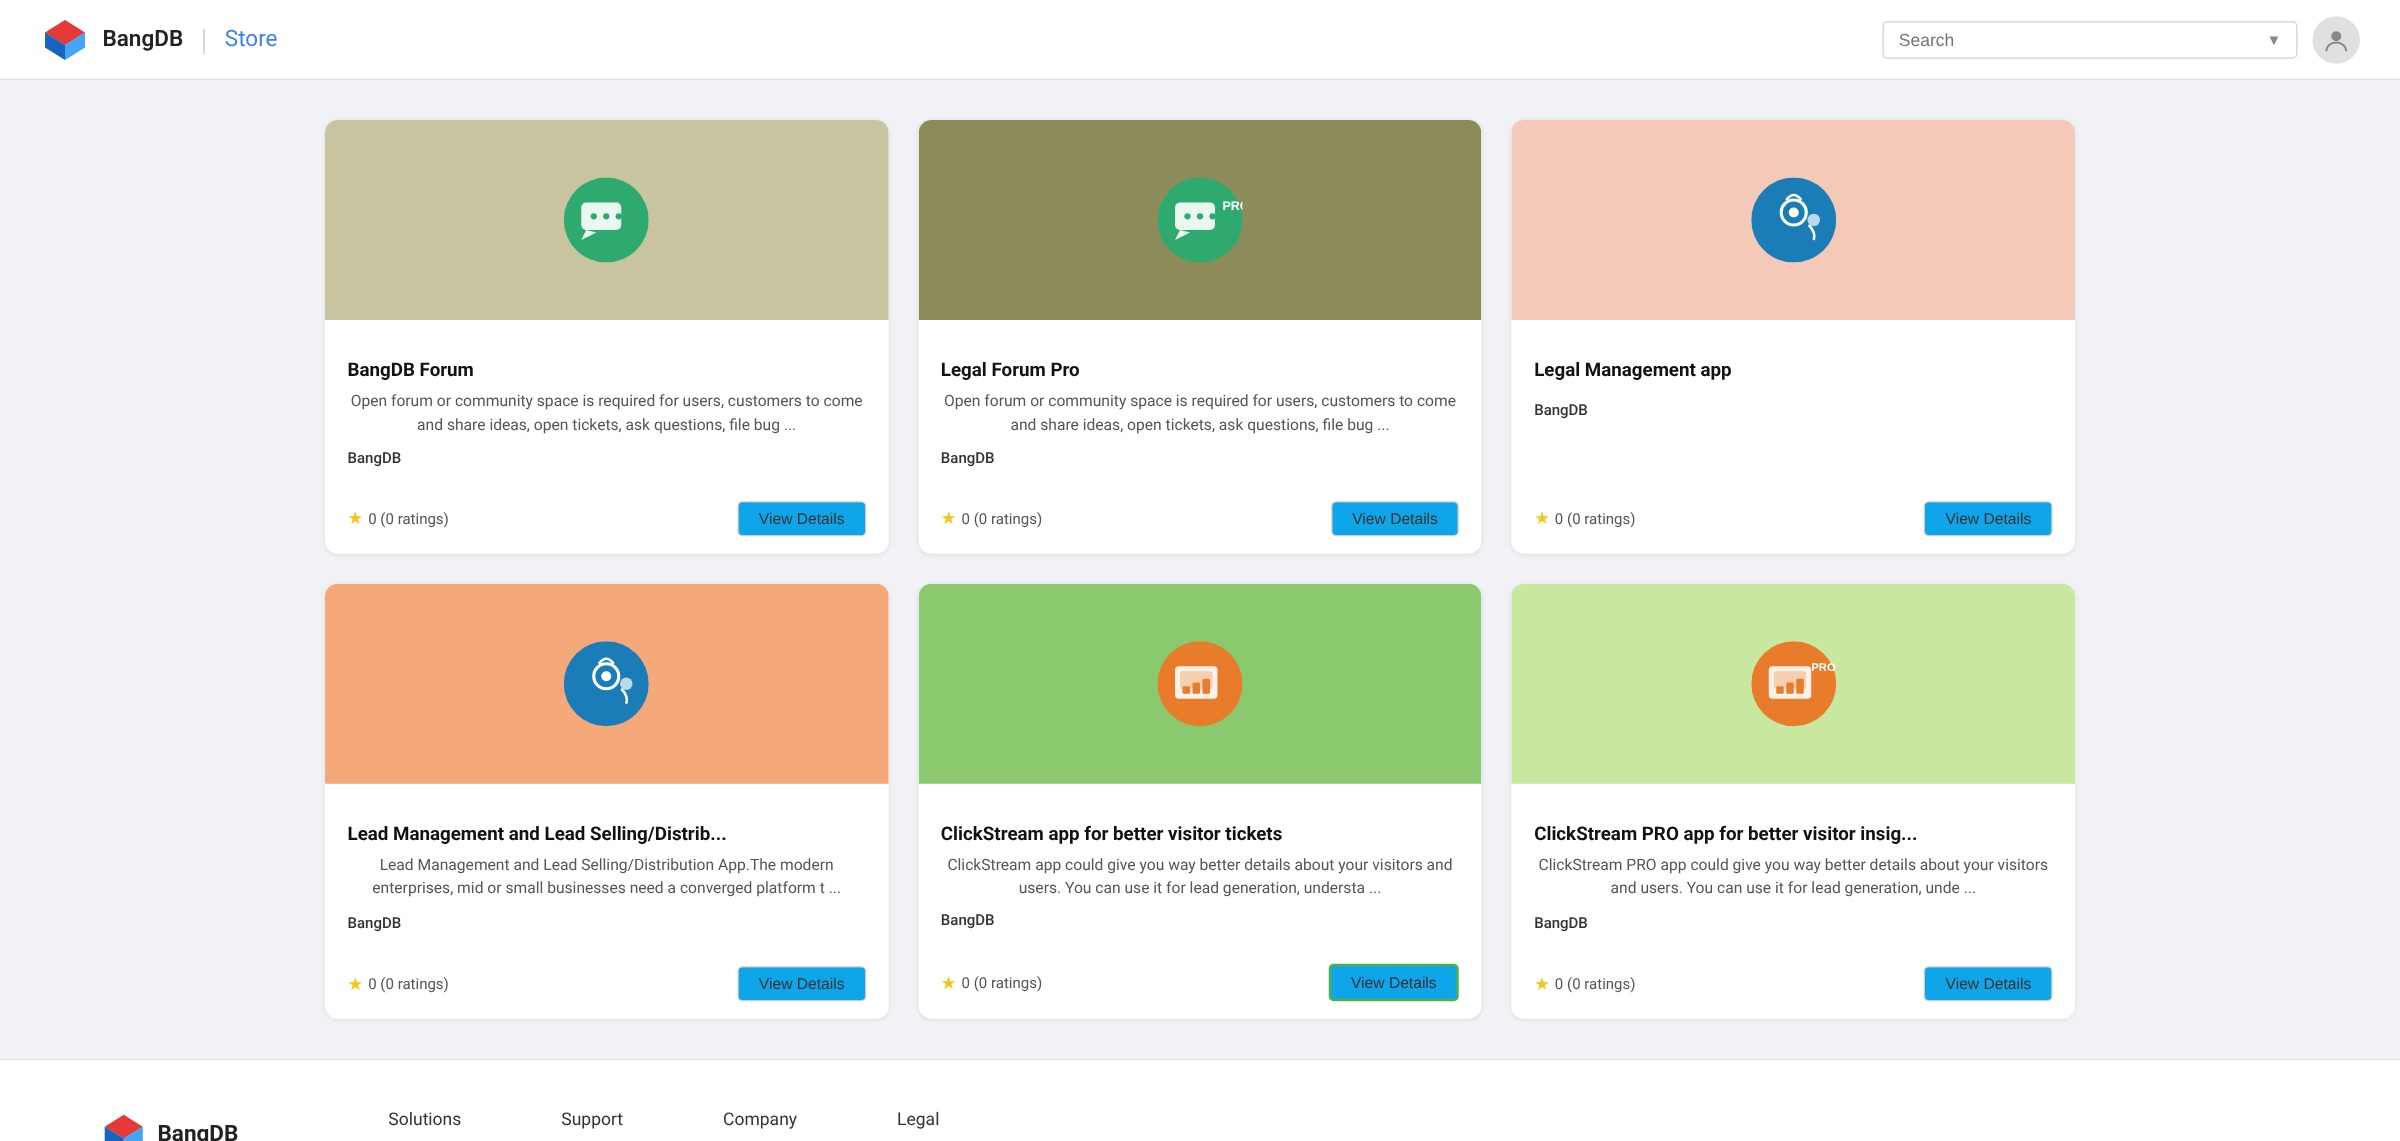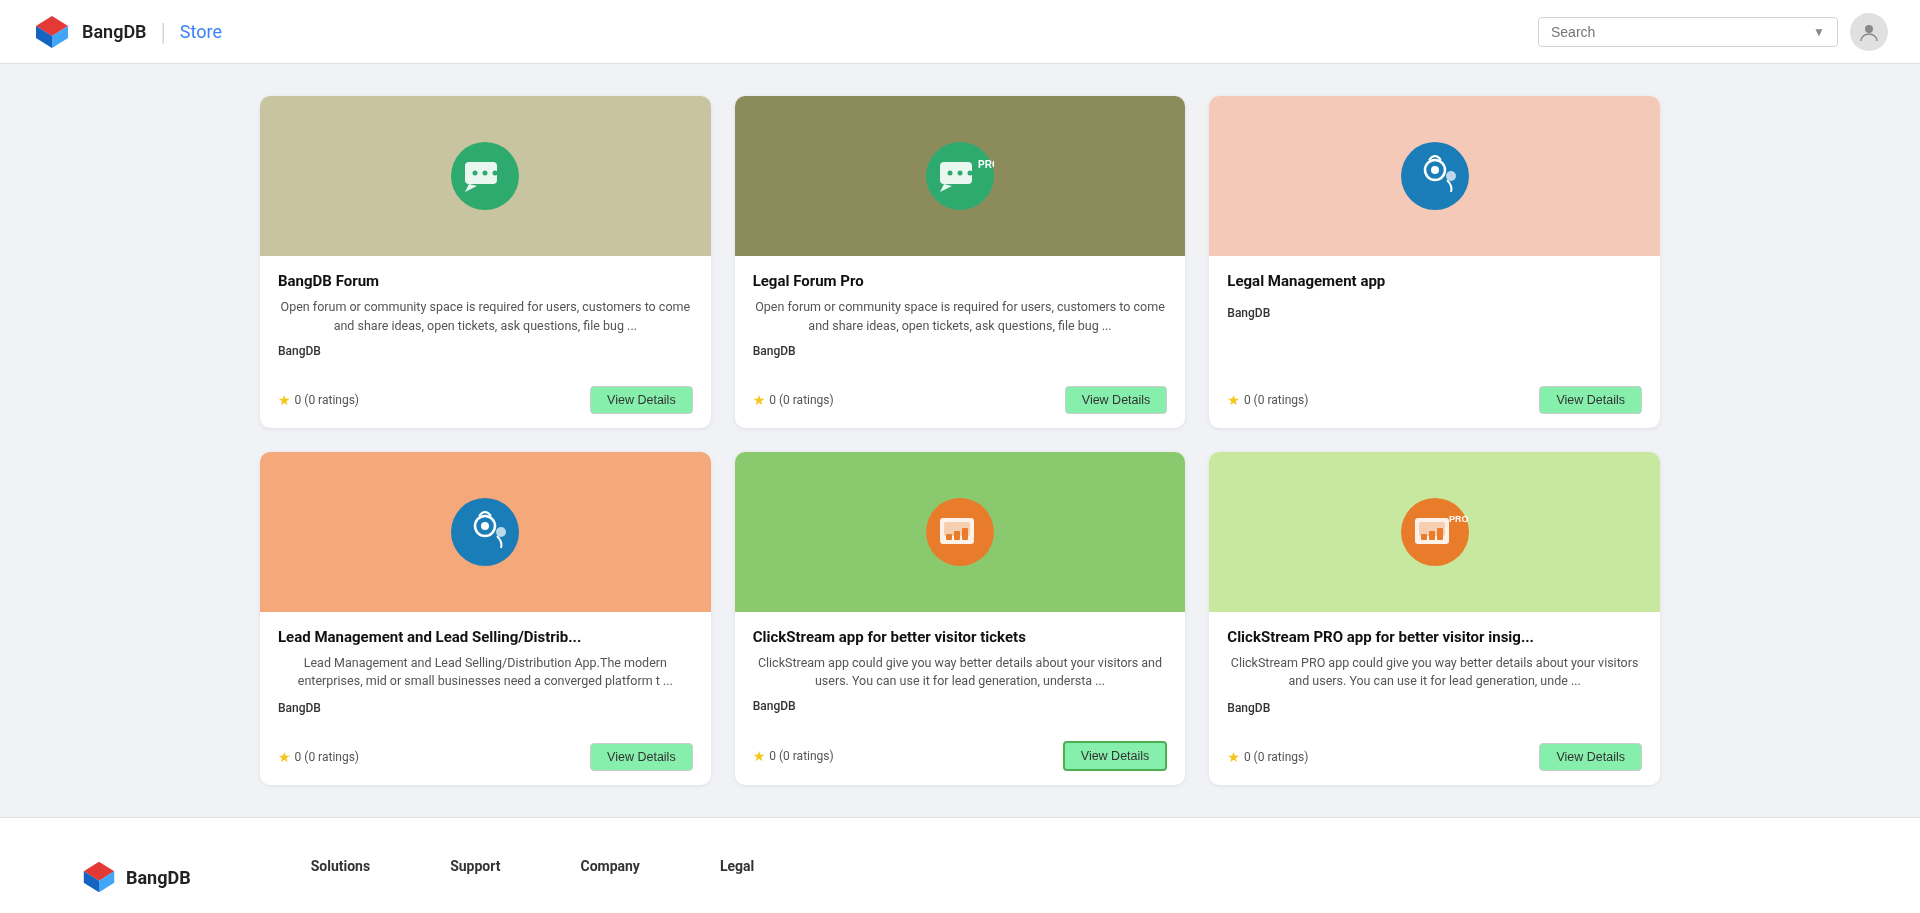--- a/index.html
+++ b/index.html
@@ -45,21 +45,21 @@
       align-items: center;
       gap: 12px;
     }
     .search-container {
       display: flex;
       align-items: center;
       border: 1px solid #d0d0d0;
       border-radius: 4px;
       background: #fff;
       padding: 6px 12px;
-      width: 300px;
+      width: 332px;
       gap: 8px;
     }
     .search-input {
       border: none;
       outline: none;
       font-size: 14px;
       color: #555;
       flex: 1;
       background: transparent;
     }
@@ -112,21 +112,21 @@
     .card-icon-circle {
       width: 72px;
       height: 72px;
       border-radius: 50%;
       display: flex;
       align-items: center;
       justify-content: center;
       font-size: 30px;
     }
     .card-body {
-      padding: 16px 18px 14px;
+      padding: 31px 18px 14px;
       flex: 1;
       display: flex;
       flex-direction: column;
     }
     .card-title {
       font-size: 15px;
       font-weight: 700;
       color: #111;
       margin-bottom: 8px;
     }
@@ -156,21 +156,21 @@
       gap: 4px;
       font-size: 12px;
       color: #555;
     }
     .star-icon {
       color: #f5c518;
       font-size: 14px;
     }
     .view-btn {
       border: 1px solid #ccc;
-      background: #86efac;
+      background: #0ea5e9;
       border-radius: 4px;
       padding: 6px 16px;
       font-size: 12.5px;
       cursor: pointer;
       color: #333;
       font-weight: 500;
       white-space: nowrap;
     }
     .view-btn.highlighted {
       border: 2px solid #4caf50;
@@ -197,21 +197,21 @@
       font-weight: 700;
       color: #222;
     }
     .footer-columns {
       display: flex;
       gap: 80px;
       flex: 1;
     }
     .footer-col-title {
       font-size: 14px;
-      font-weight: 700;
+      font-weight: 400;
       color: #333;
       margin-bottom: 8px;
     }
 
     
     .bangdb-logo {
       width: 40px;
       height: 40px;
     }
   </style>

